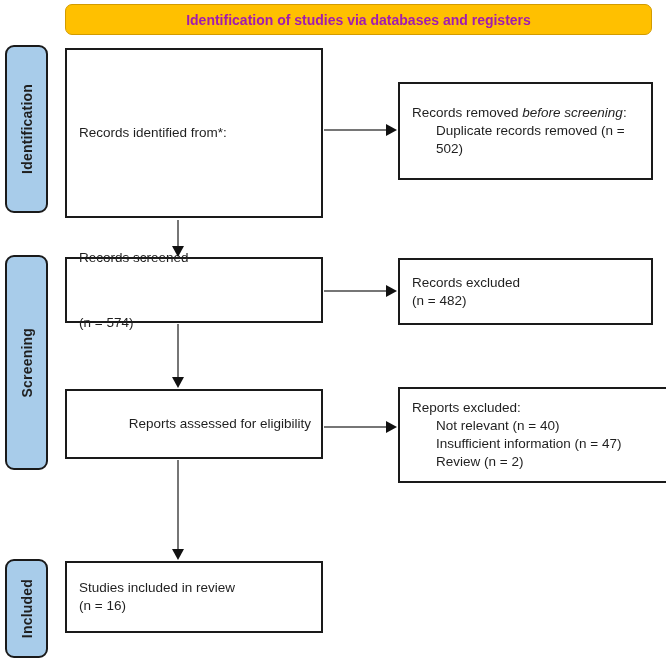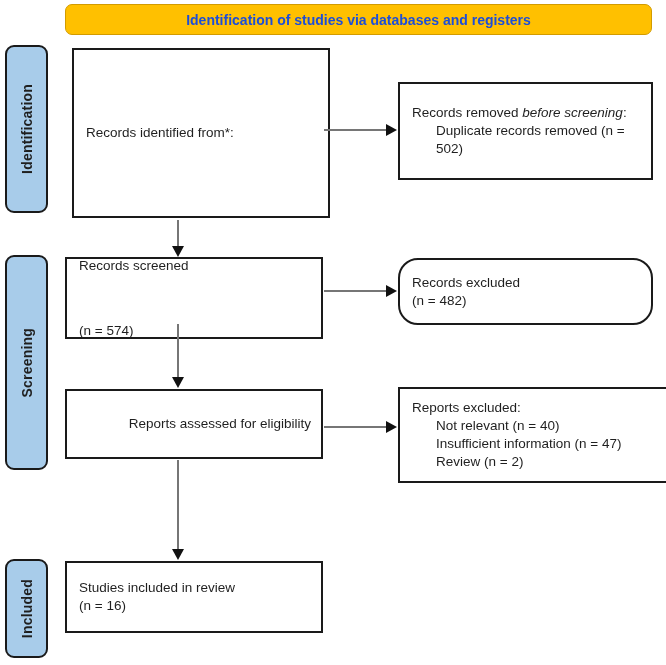--- a/index.html
+++ b/index.html
@@ -22,21 +22,21 @@
     width:666px;height:665px;
     background:#ffffff;
     overflow:hidden;
   }
   .banner{
     position:absolute;left:65px;top:4px;width:587px;height:31px;
     background:var(--banner-fill);
     border:1px solid var(--banner-border);
     border-radius:7px;
     display:flex;align-items:center;justify-content:center;
-    font-weight:bold;font-size:14px;color:#1d4ed8;
+    font-weight:bold;font-size:14px;color:#a21caf;
   }
   .stage{
     position:absolute;left:5px;width:43px;
     background:var(--stage-fill);
     border:2px solid var(--box-border);
     border-radius:9px;
     display:flex;align-items:center;justify-content:center;
   }
   .stage span{
     writing-mode:vertical-rl;
@@ -49,24 +49,24 @@
   .stage-screening{top:255px;height:215px;}
   .stage-included{top:559px;height:99px;}
   .fbox{
     position:absolute;
     background:#ffffff;
     border:2px solid var(--box-border);
     display:flex;flex-direction:column;justify-content:center;
     padding:8px 10px 8px 12px;
     font-size:13.5px;line-height:18px;
   }
-  .box-identified{left:65px;top:48px;width:258px;height:170px;margin-left:7px;}
+  .box-identified{left:65px;top:48px;width:258px;height:170px;}
   .box-removed{left:398px;top:82px;width:255px;height:98px;}
-  .box-screened{left:65px;top:257px;width:258px;height:82px;gap:47px;}
-  .box-rec-excluded{left:398px;top:258px;width:255px;height:67px;border-radius:20px;}
+  .box-screened{left:65px;top:257px;width:258px;height:66px;gap:47px;}
+  .box-rec-excluded{left:398px;top:258px;width:255px;height:67px;}
   .box-assessed{left:65px;top:389px;width:258px;height:70px;text-align:right;}
   .box-rep-excluded{left:398px;top:387px;width:276px;height:96px;}
   .box-included{left:65px;top:561px;width:258px;height:72px;}
   .indent{margin-left:24px;}
   .italic{font-style:italic;}
   
   .vline{position:absolute;width:2px;background:var(--arrow-line);}
   .hline{position:absolute;height:2px;background:var(--arrow-line);}
   .head-down{
     position:absolute;width:0;height:0;

